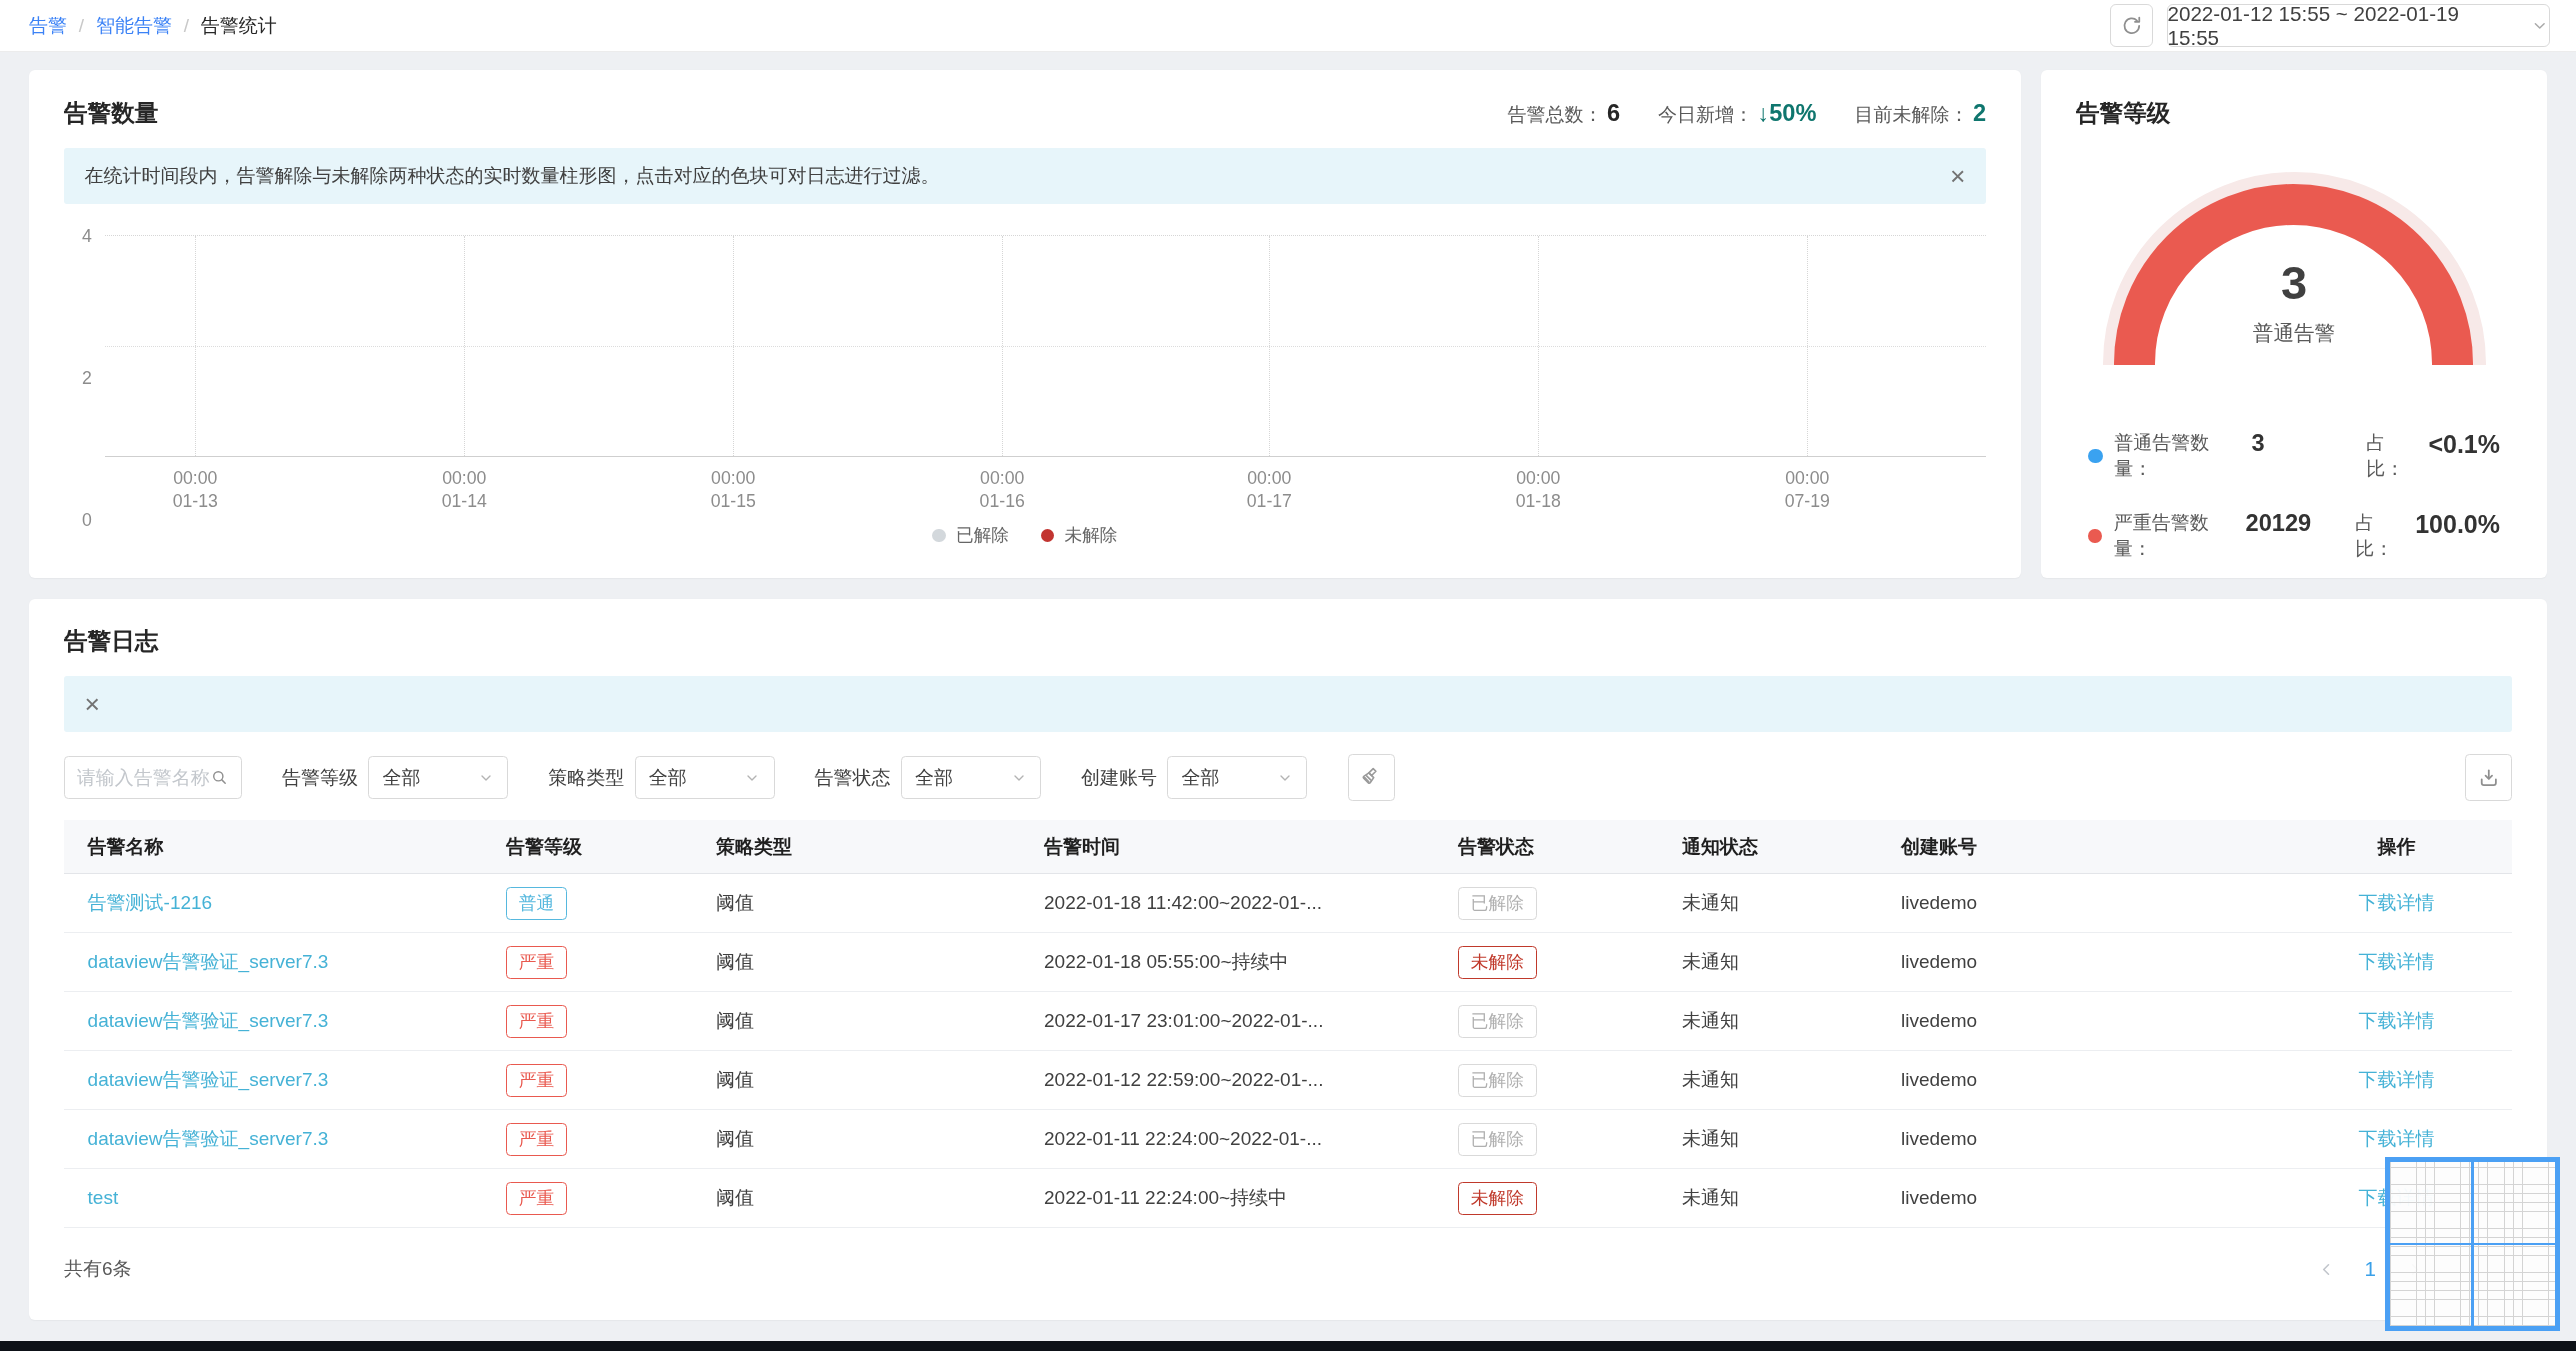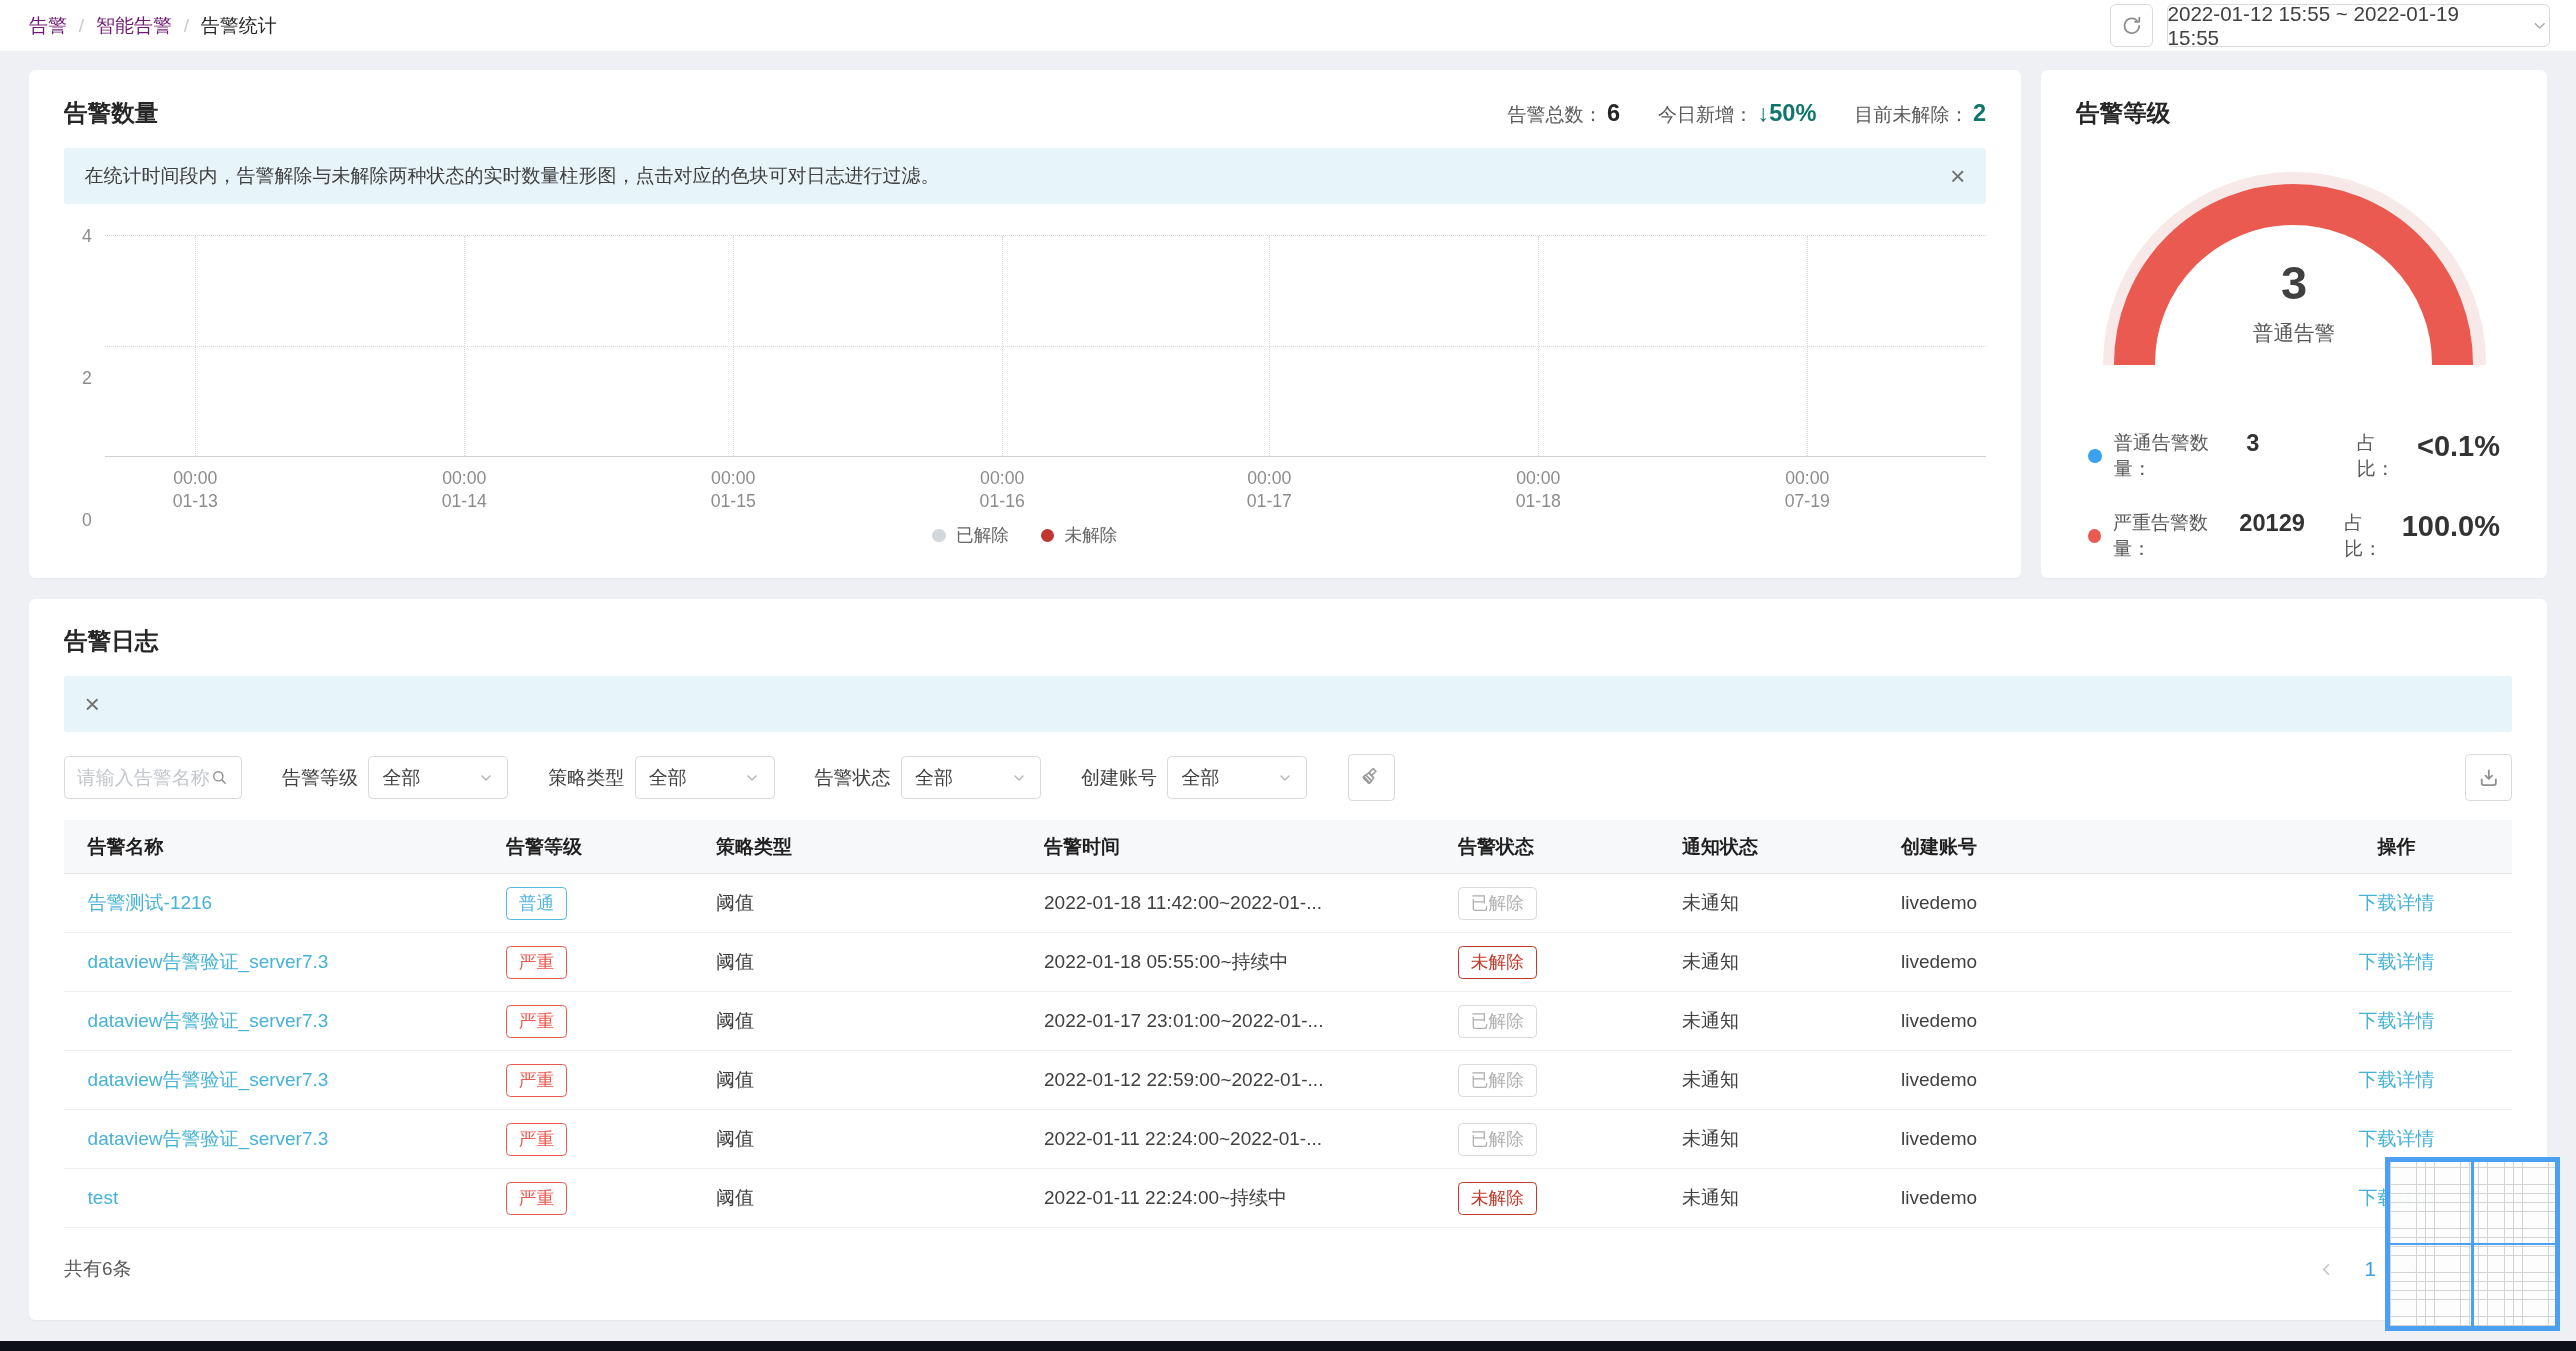--- a/index.html
+++ b/index.html
@@ -10,21 +10,21 @@
   }
   .page { position:relative; width:2576px; height:1351px; }
 
   
   .topbar {
     height:52px; background:#fff; border-bottom:0.7px solid #ececec;
     display:flex; align-items:center; justify-content:space-between;
     padding:0 26.5px 0 29px;
   }
   .breadcrumb { display:flex; align-items:center; gap:11.8px; font-size:19px; }
-  .bc-item { color:#701a75; cursor:pointer; }
+  .bc-item { color:#3b82f6; cursor:pointer; }
   .bc-sep { color:#c8c8c8; }
   .bc-item.current { color:#262626; }
   .topbar-right { display:flex; align-items:center; gap:13.2px; }
   .icon-btn {
     width:43px; height:43px; border:1.5px solid #d9d9d9; border-radius:5.9px;
     background:#fff; display:flex; align-items:center; justify-content:center; cursor:pointer;
   }
   .date-range {
     width:383px; height:43px; border:1.5px solid #d9d9d9; border-radius:5.9px; background:#fff;
     display:flex; align-items:center; justify-content:center; gap:19px;
@@ -88,21 +88,21 @@
   .gauge-value { font-size:47px; font-weight:bold; color:#404040; }
   .gauge-label { font-size:20.6px; color:#595959; margin-top:8.8px; }
   .level-stats { width:412px; margin:65px auto 0; }
   .level-row { display:flex; align-items:flex-start; margin-bottom:28px; }
   .level-dot { width:14.7px; height:14.7px; border-radius:50%; margin-right:11.8px; align-self:center; }
   .level-dot.blue { background:#3aa2f0; }
   .level-dot.red { background:#ea5a50; }
   .level-label { font-size:19px; color:#595959; }
   .level-value { font-size:23.6px; font-weight:bold; color:#333; width:116px; margin-left:5.9px; }
   .pct-label { font-size:19px; color:#595959; }
-  .pct-value { font-size:29px; font-weight:bold; color:#333; margin-left:5.9px; }
+  .pct-value { font-size:25px; font-weight:bold; color:#333; margin-left:5.9px; }
 
   
   .filter-row { display:flex; align-items:center; margin-top:22px;gap:12px; }
   .search-box {
     width:178px; height:43px; border:1.5px solid #d9d9d9; border-radius:4.4px;
     display:flex; align-items:center; padding:0 11.8px; background:#fff;
   }
   .search-box input { border:none; outline:none; flex:1; font-size:19px; color:#404040; min-width:0;
                       font-family:"Liberation Sans","DejaVu Sans",sans-serif; }
   .search-box input::placeholder { color:#c3c7cc; }

